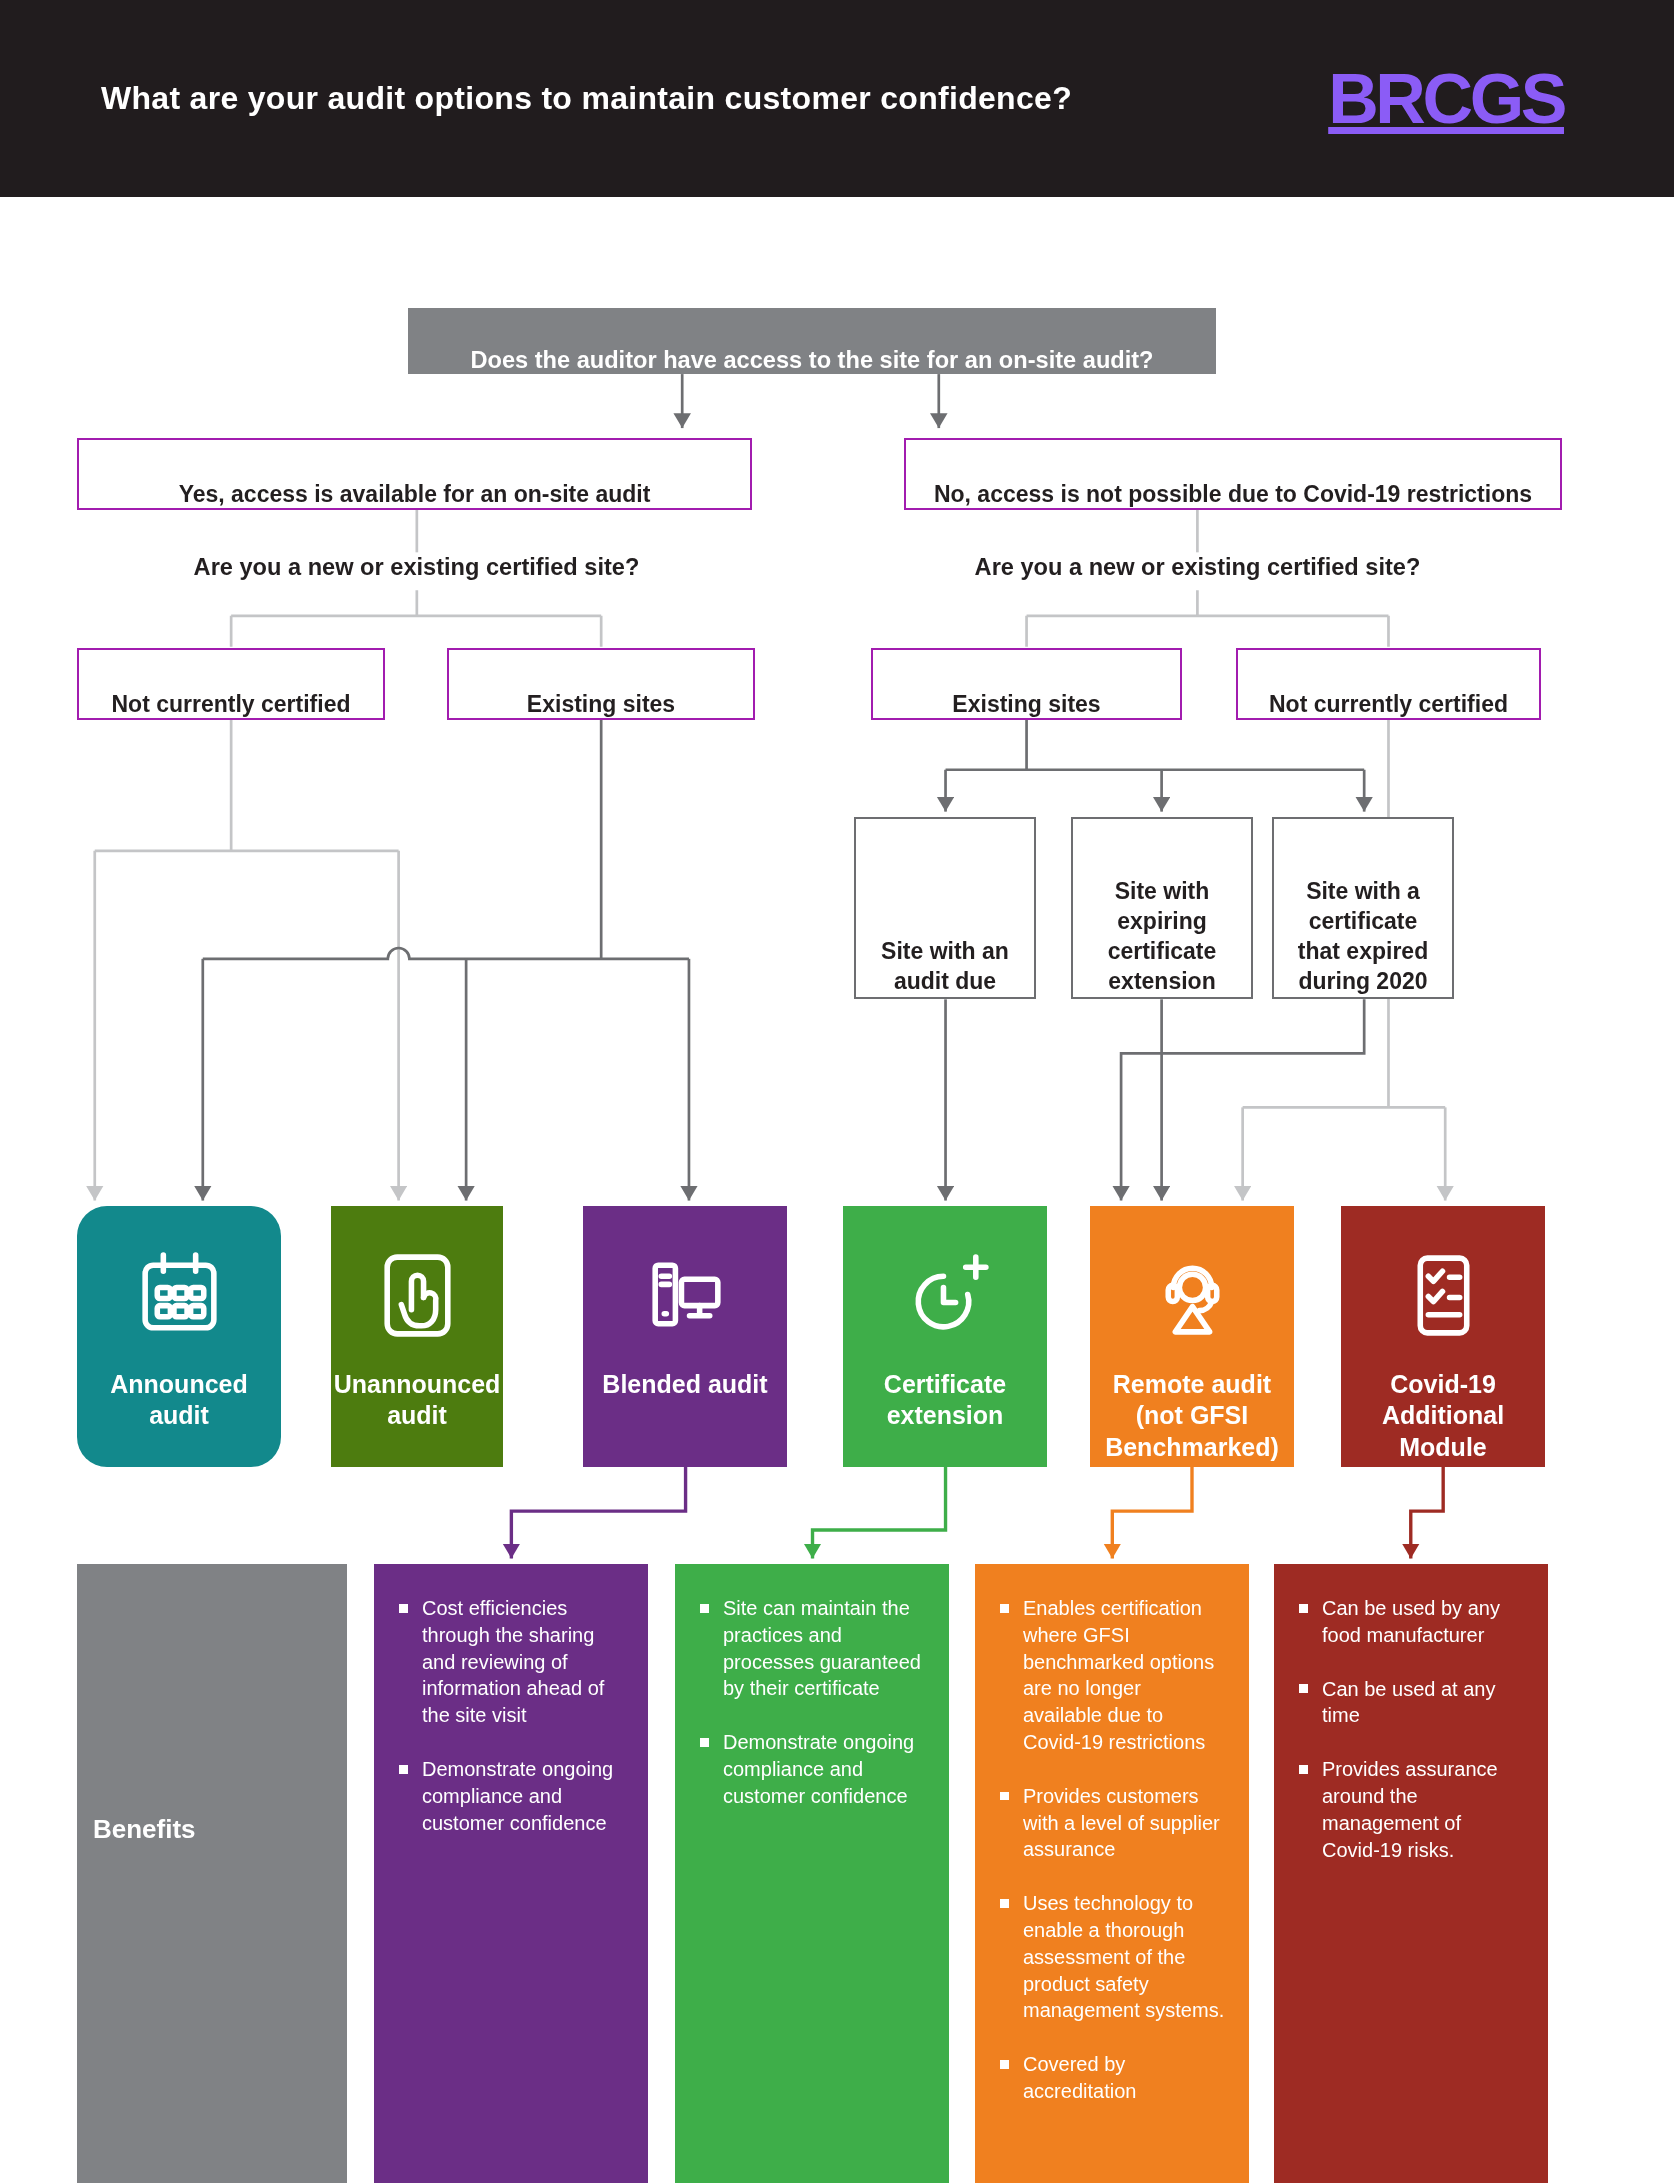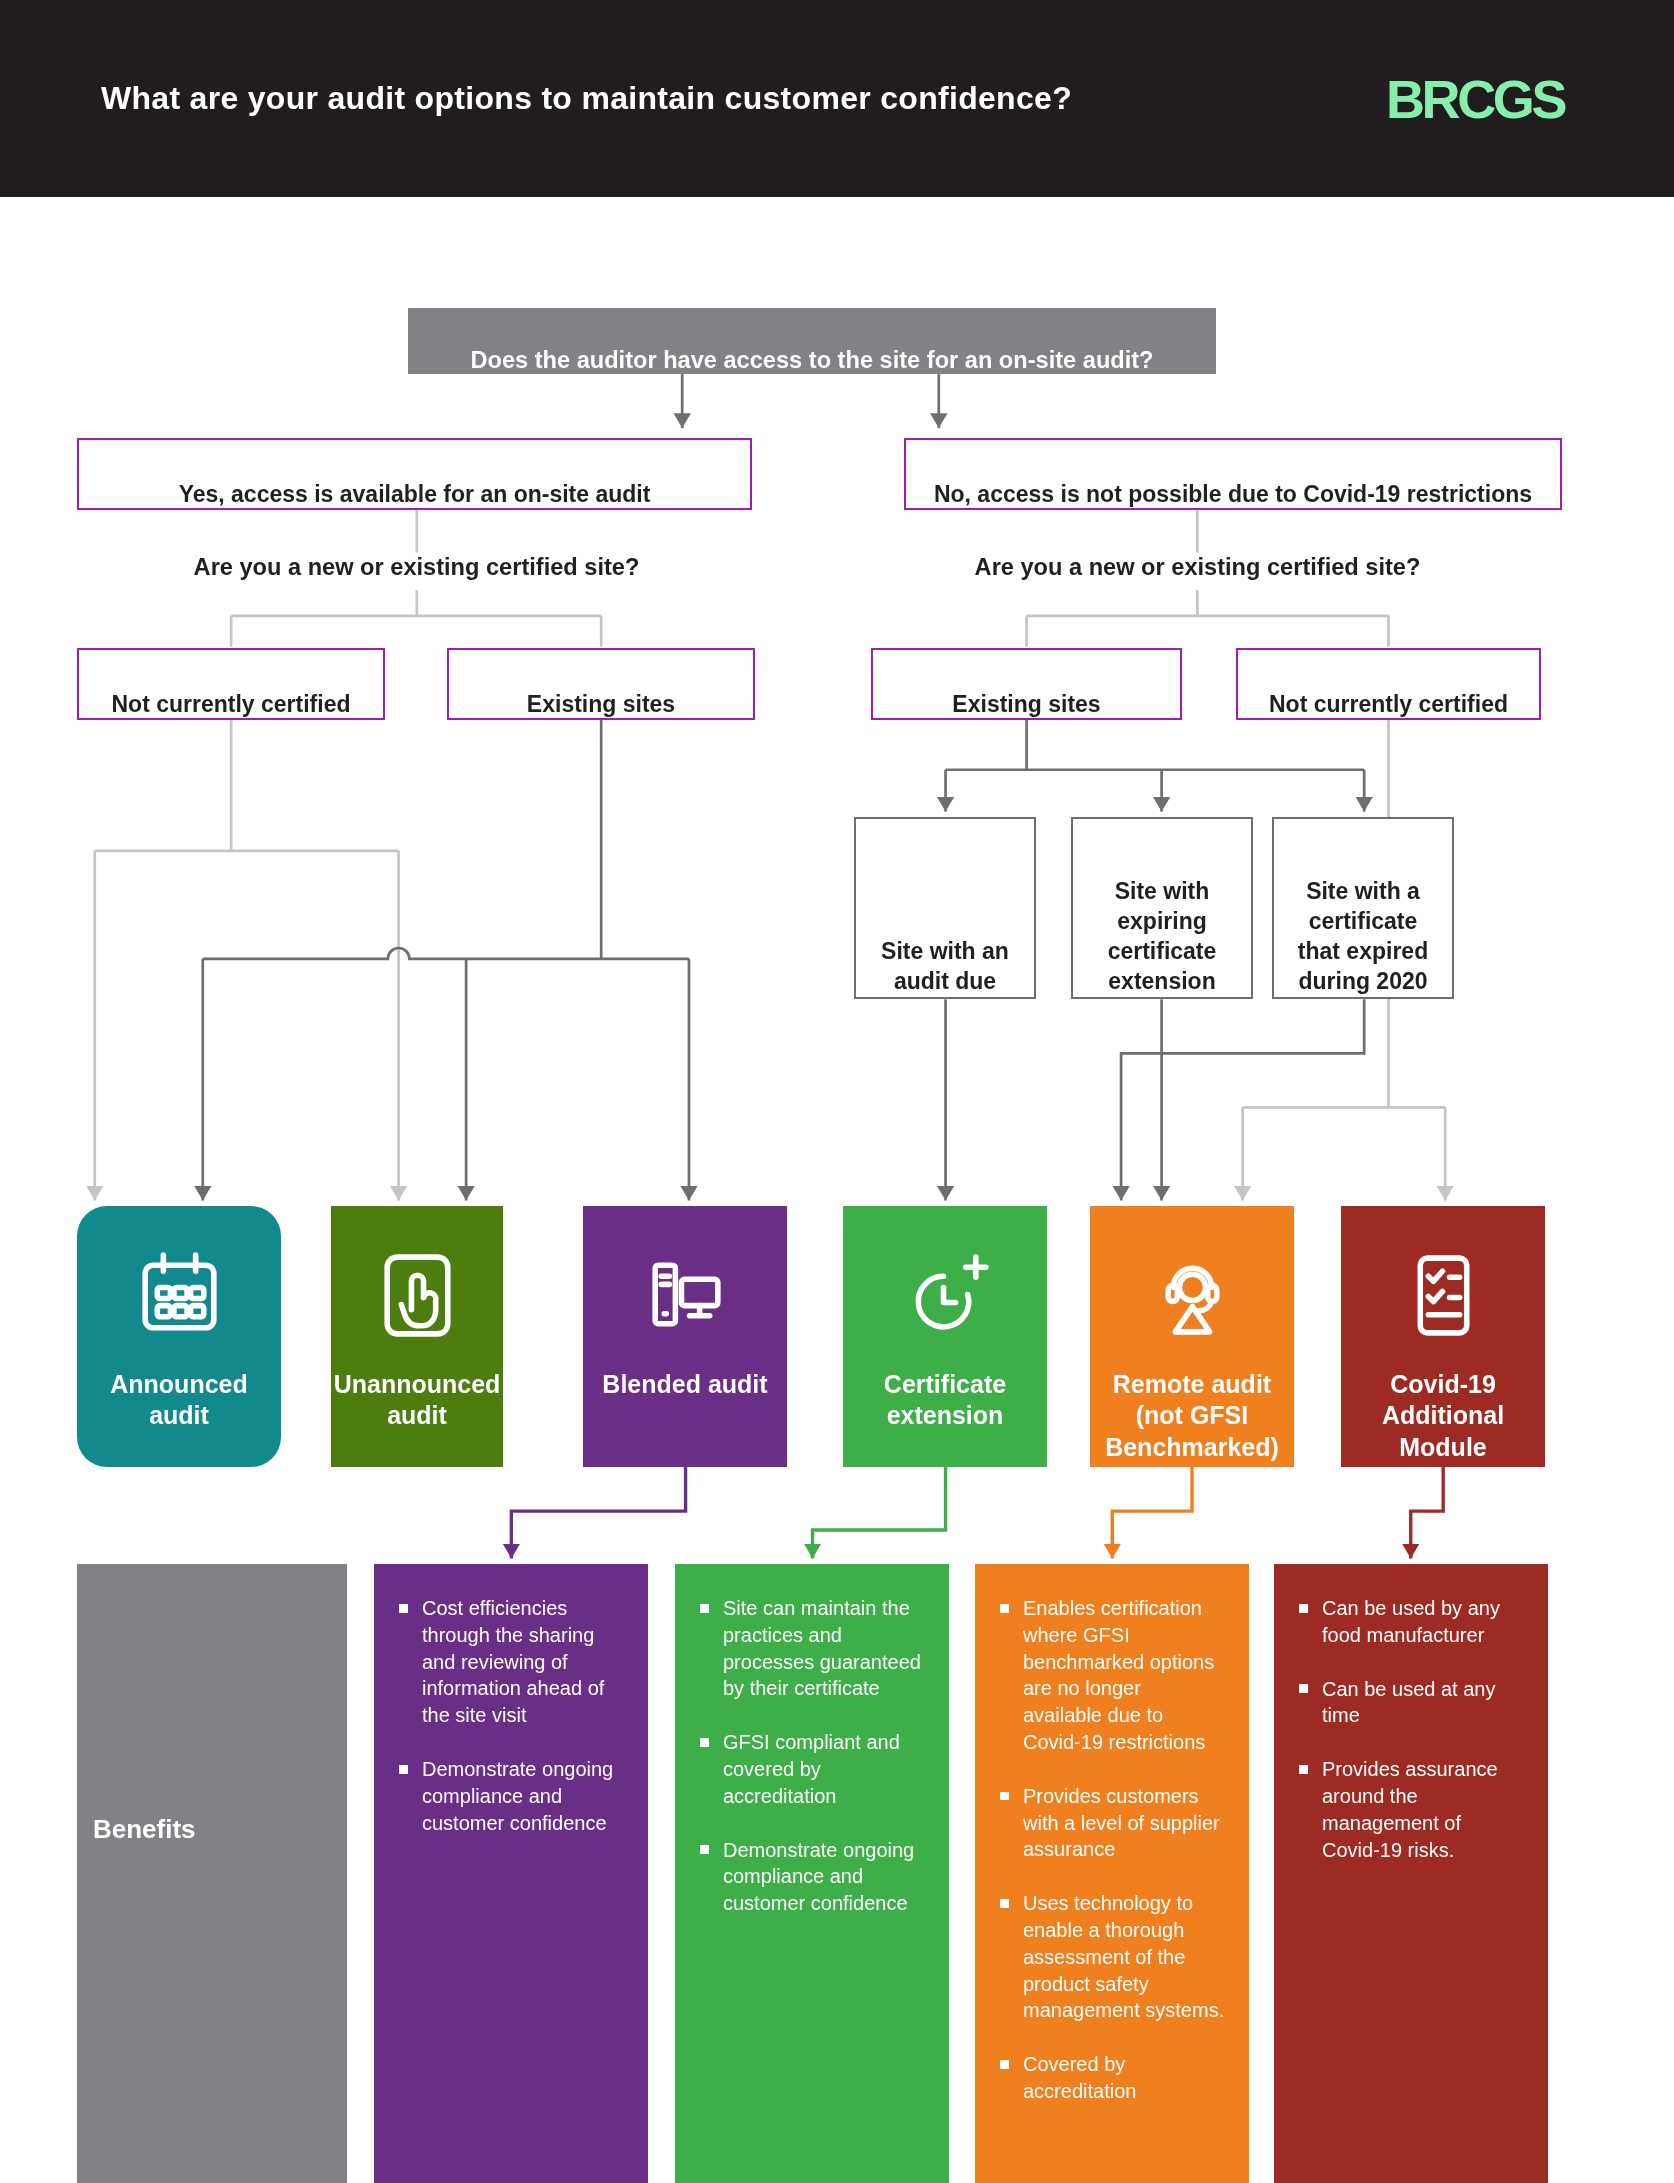--- a/index.html
+++ b/index.html
@@ -4,21 +4,21 @@
 <style>
   html,body{margin:0;padding:0;}
   body{
     width:1675px;height:2183px;position:relative;background:#ffffff;
     font-family:"Liberation Sans",sans-serif;color:#231f20;overflow:hidden;
   }
   .abs{position:absolute;box-sizing:border-box;}
   
   .header{left:0;top:0;width:1675px;height:197px;background:#211c1e;display:flex;align-items:center;justify-content:space-between;padding:0 111px 0 101px;z-index:2;}
   .title{color:#fff;font-size:32px;font-weight:bold;letter-spacing:0.3px;}
-  .logo{color:#86efac;font-size:54px;font-weight:bold;letter-spacing:-3.4px;}
+  .logo{color:#8b5cf6;font-size:70px;font-weight:bold;letter-spacing:-3.4px;text-decoration:underline;}
   
   .connectors{left:0;top:0;z-index:1;pointer-events:none;}
   
   .fbox{display:flex;align-items:flex-end;justify-content:center;text-align:center;font-weight:bold;z-index:3;}
   .qbox{background:#808285;color:#fff;font-size:23.6px;}
   .wbox{background:#fff;border:2px solid #a21caf;font-size:23px;padding:0 10.8px;}
   .sitebox{background:#fff;border:2px solid #6d6e71;font-size:23px;line-height:1.3;padding:0 12px;}
   .qtext{font-size:23.6px;font-weight:bold;text-align:center;z-index:3;}
   
   .card{display:flex;flex-direction:column;align-items:center;color:#fff;z-index:3;padding-top:39px;}
@@ -220,21 +220,20 @@
 <div class="abs panel" style="left: 374px; top: 1564px; width: 274px; height: 619px; background: rgb(107, 46, 134);">
   <ul class="bullets">
     <li>Cost efficiencies through the sharing and reviewing of information ahead of the site visit</li>
     <li>Demonstrate ongoing compliance and customer confidence</li>
   </ul>
 </div>
 
 <div class="abs panel" style="left: 675px; top: 1564px; width: 274px; height: 619px; background: rgb(62, 174, 73);">
   <ul class="bullets">
     <li>Site can maintain the practices and processes guaranteed by their certificate</li>
-    <li>GFSI compliant and covered by accreditation</li>
     <li>Demonstrate ongoing compliance and customer confidence</li>
   </ul>
 </div>
 
 <div class="abs panel" style="left: 975px; top: 1564px; width: 274px; height: 619px; background: rgb(240, 128, 31);">
   <ul class="bullets">
     <li>Enables certification where GFSI benchmarked options are no longer available due to Covid-19 restrictions</li>
     <li>Provides customers with a level of supplier assurance</li>
     <li>Uses technology to enable a thorough assessment of the product safety management systems.</li>
     <li>Covered by accreditation</li>

